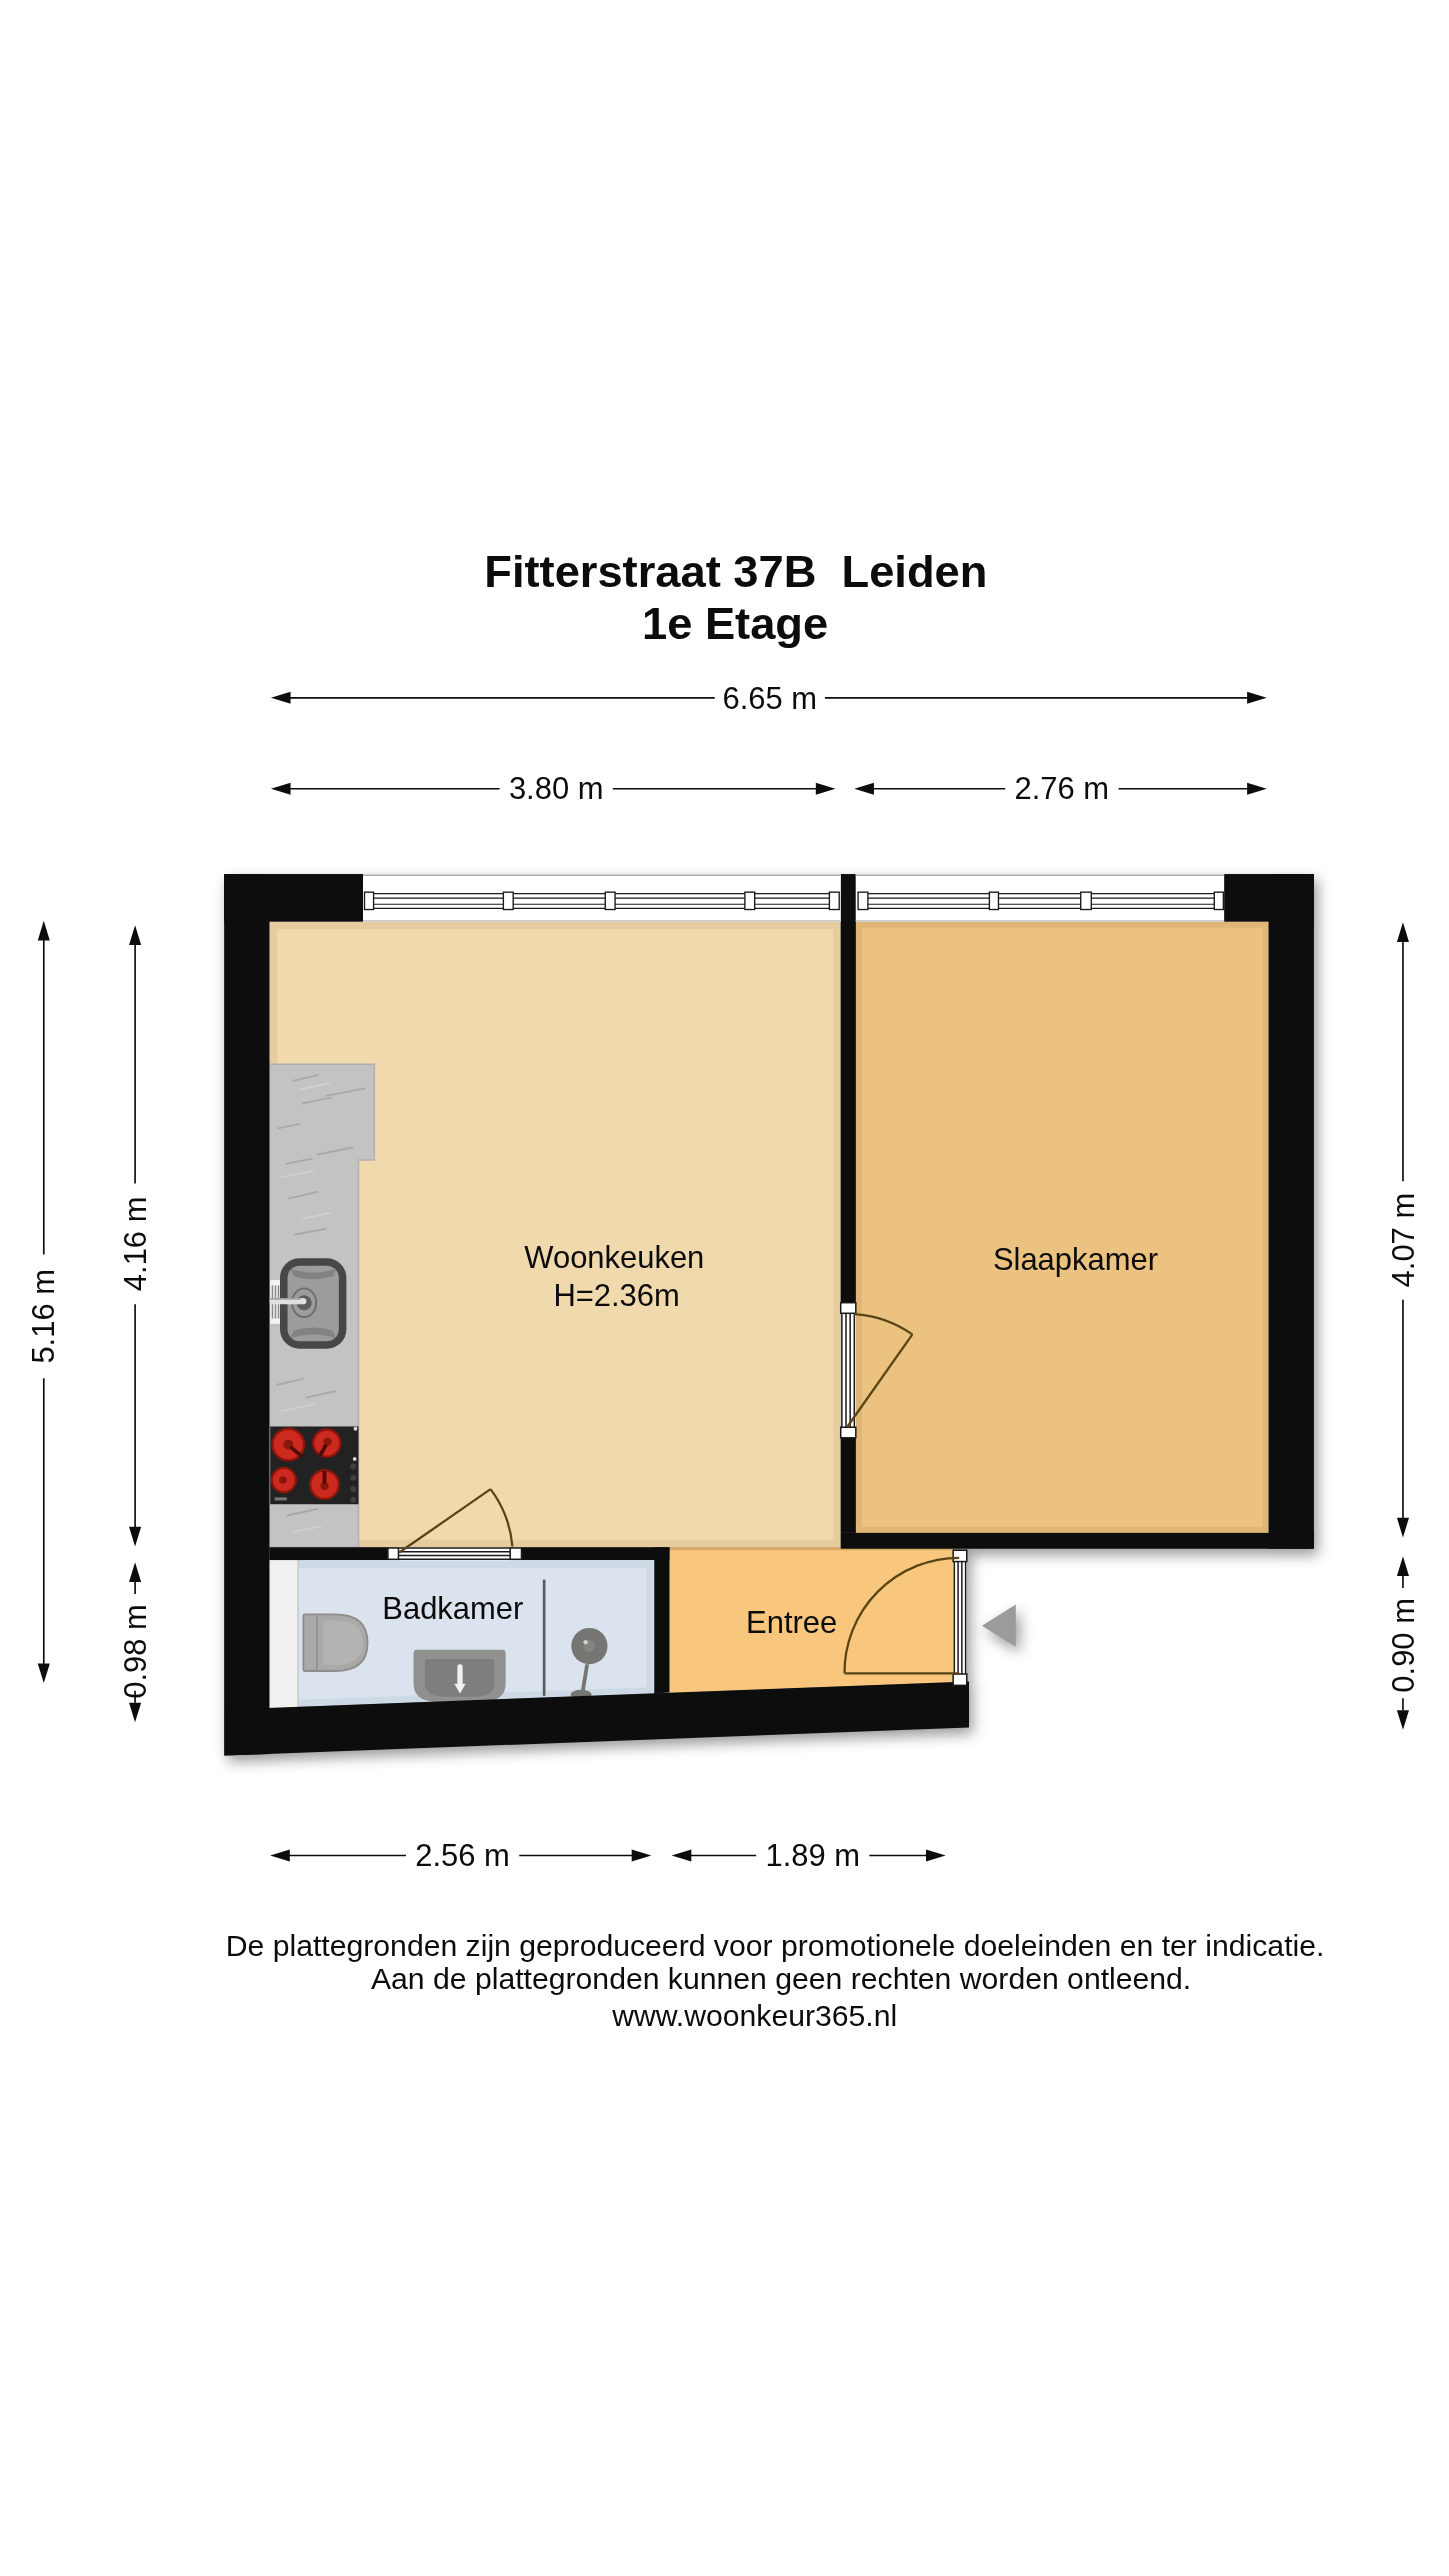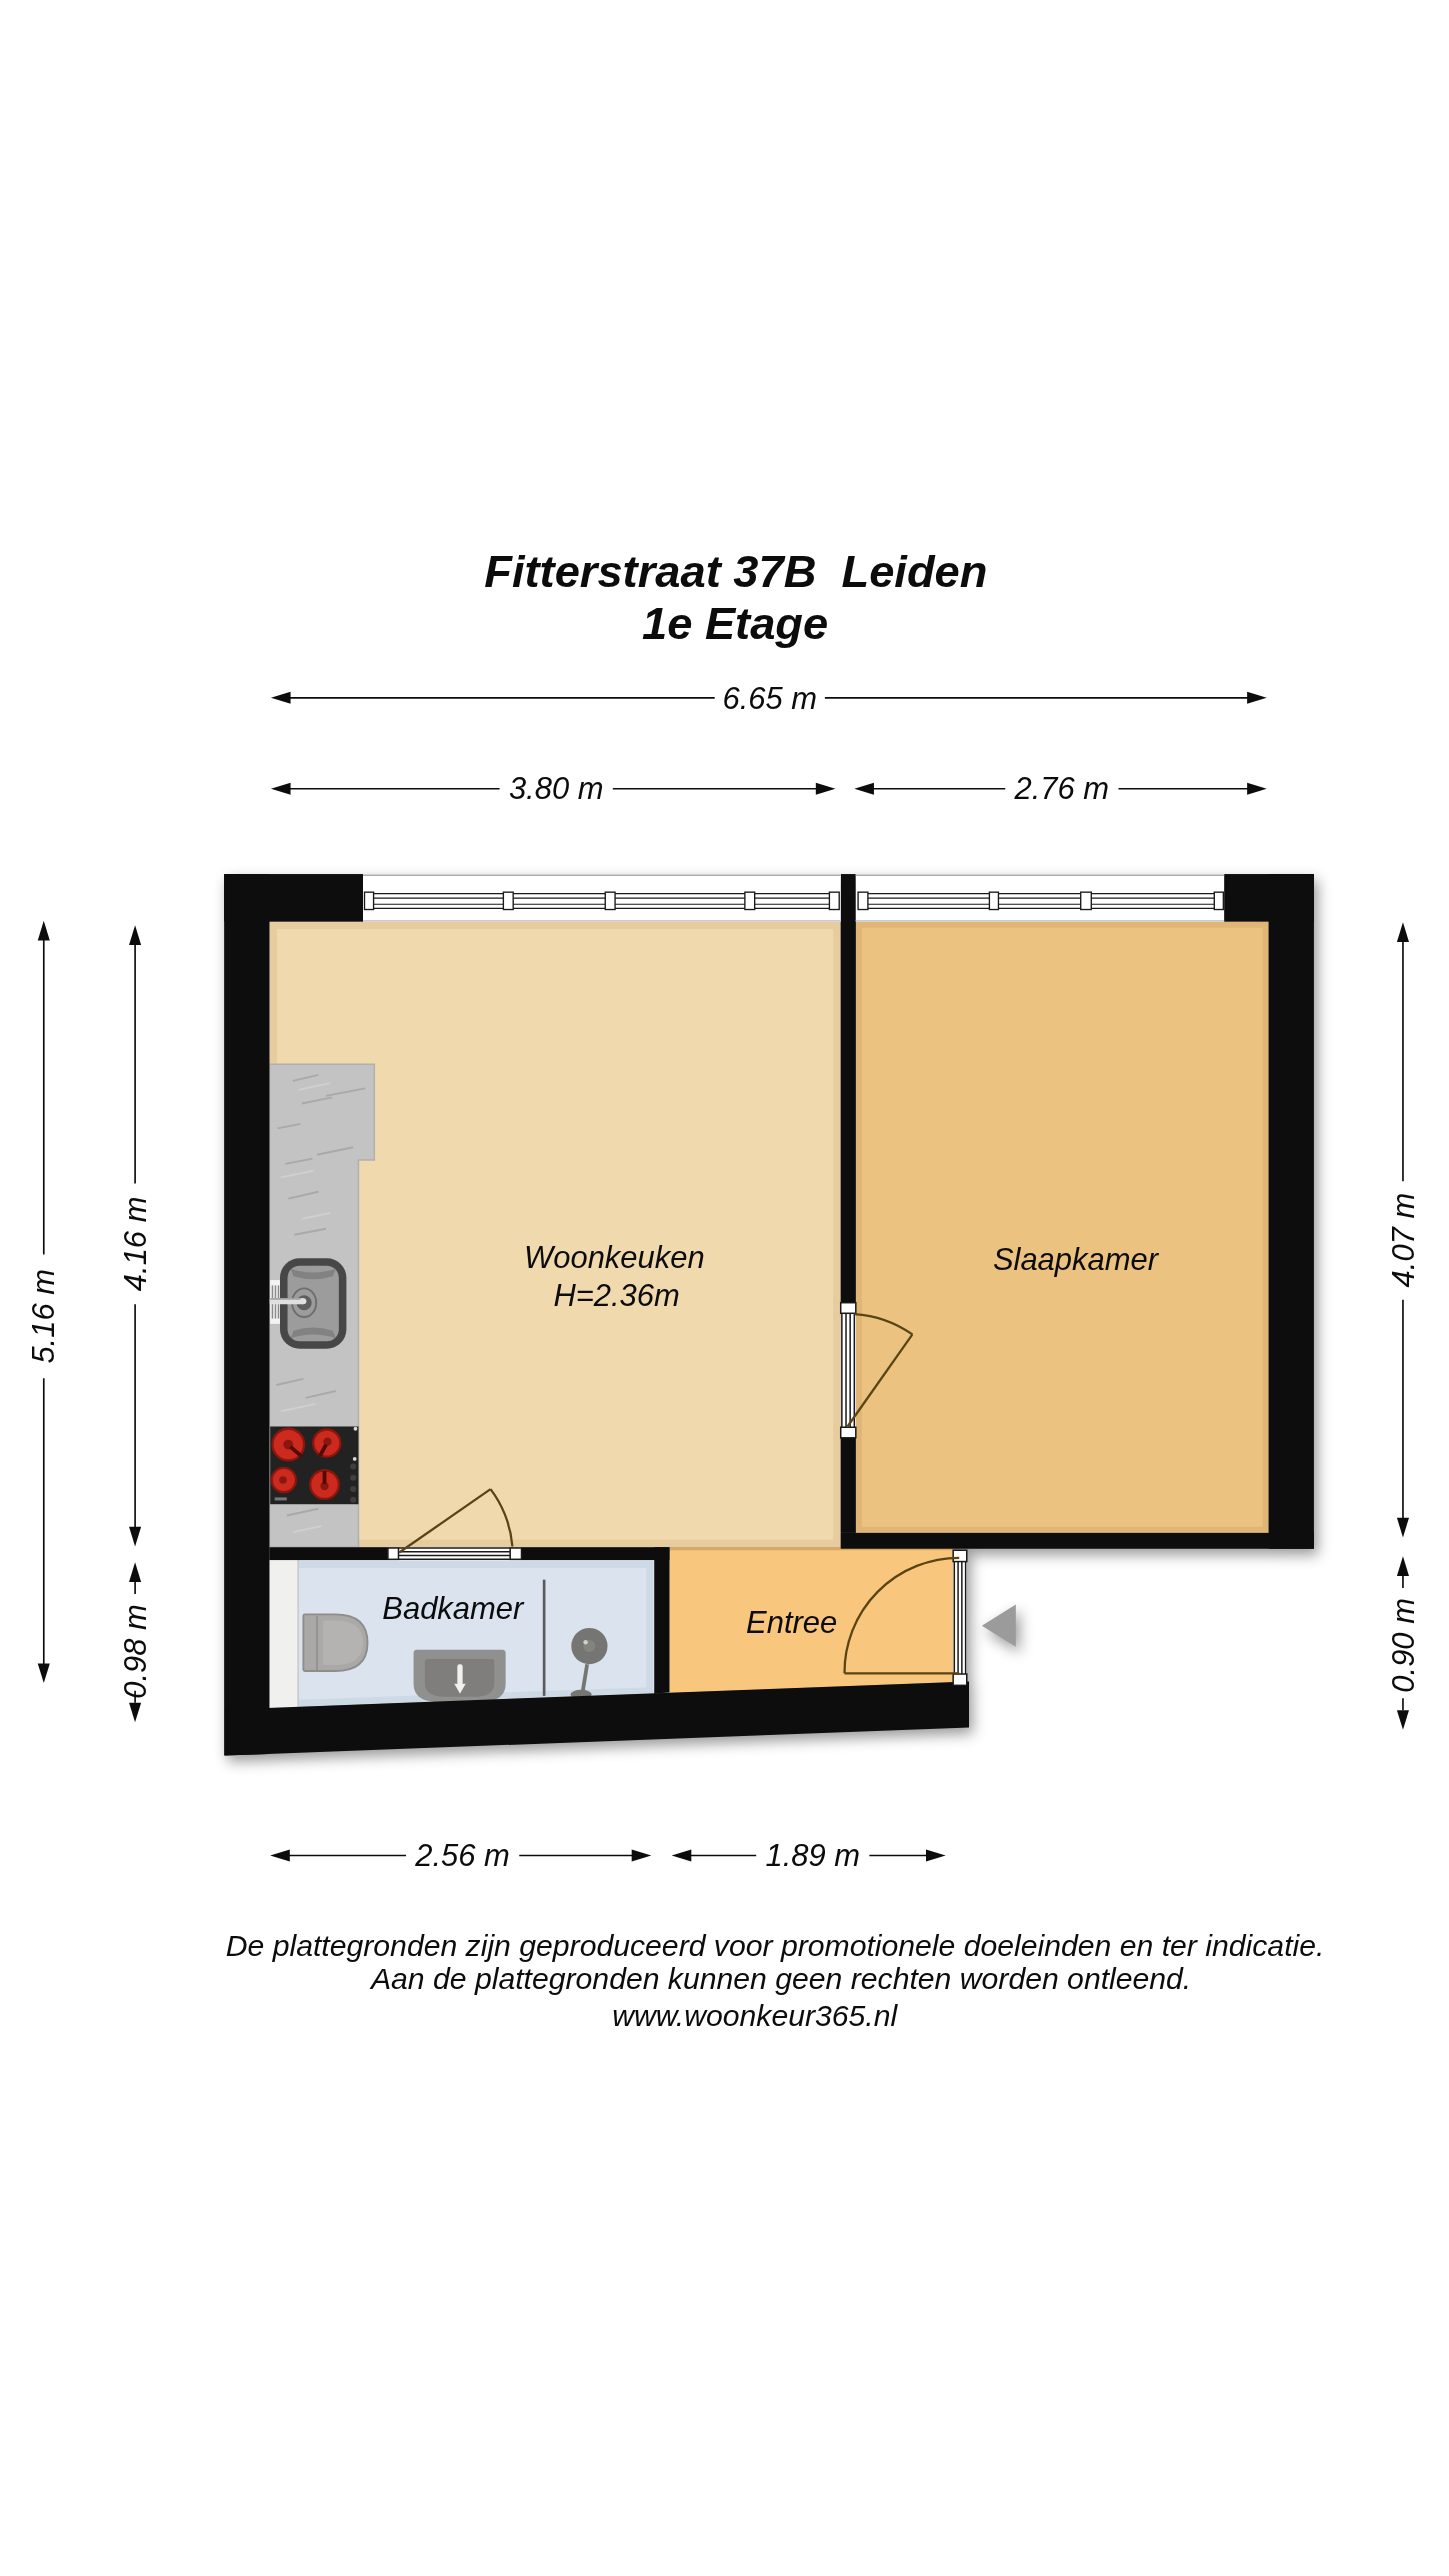--- a/index.html
+++ b/index.html
@@ -1,16 +1,16 @@
 <!DOCTYPE html>
 <html style="font-size:12px"><head>
 <meta charset="utf-8">
 <style>
   html,body{margin:0;padding:0;background:#ffffff;}
-  #page{width:1449px;height:2576px;position:relative;background:#ffffff;overflow:hidden;font-style:italic;}
+  #page{width:1449px;height:2576px;position:relative;background:#ffffff;overflow:hidden;}
   svg text{font-family:"Liberation Sans", sans-serif;fill:#0c0c0c;}
 </style>
 </head>
 <body>
 <div id="page">
 <svg width="1449" height="2576" viewBox="0 0 1920 3413">
 
 <g id="title">
 
   <text x="975" y="777" font-size="60" font-weight="bold" text-anchor="middle">Fitterstraat 37B&nbsp;&nbsp;Leiden</text>

